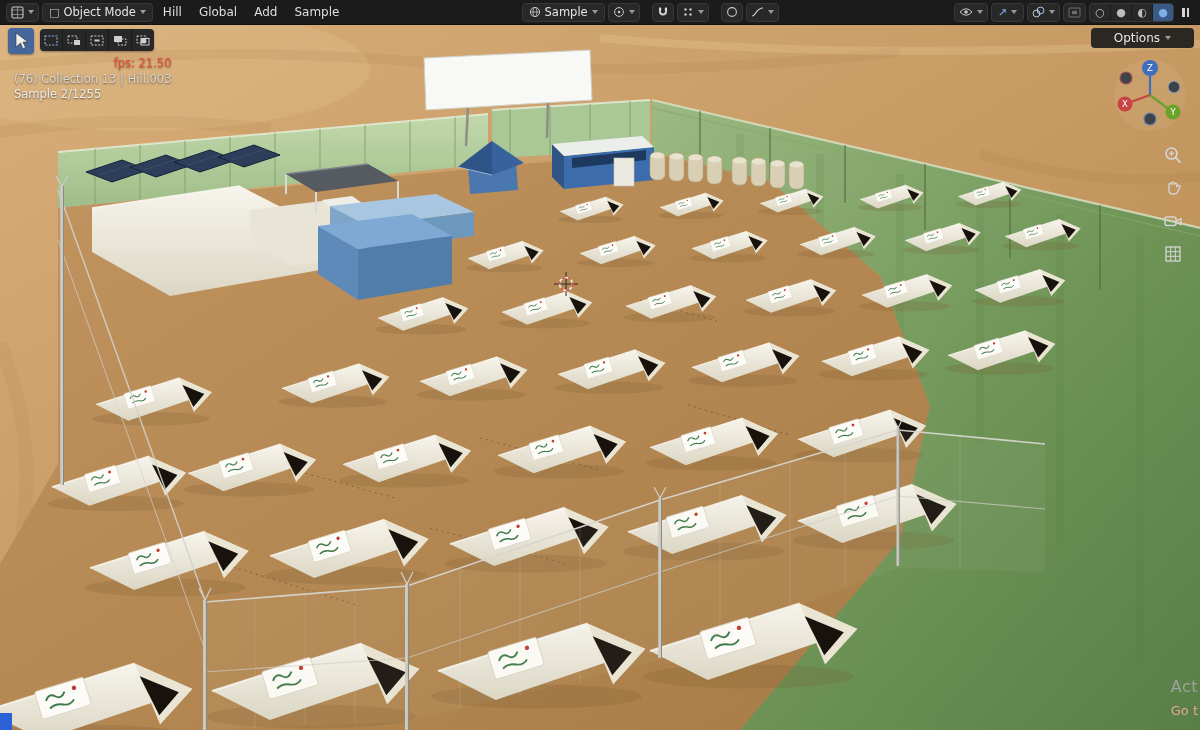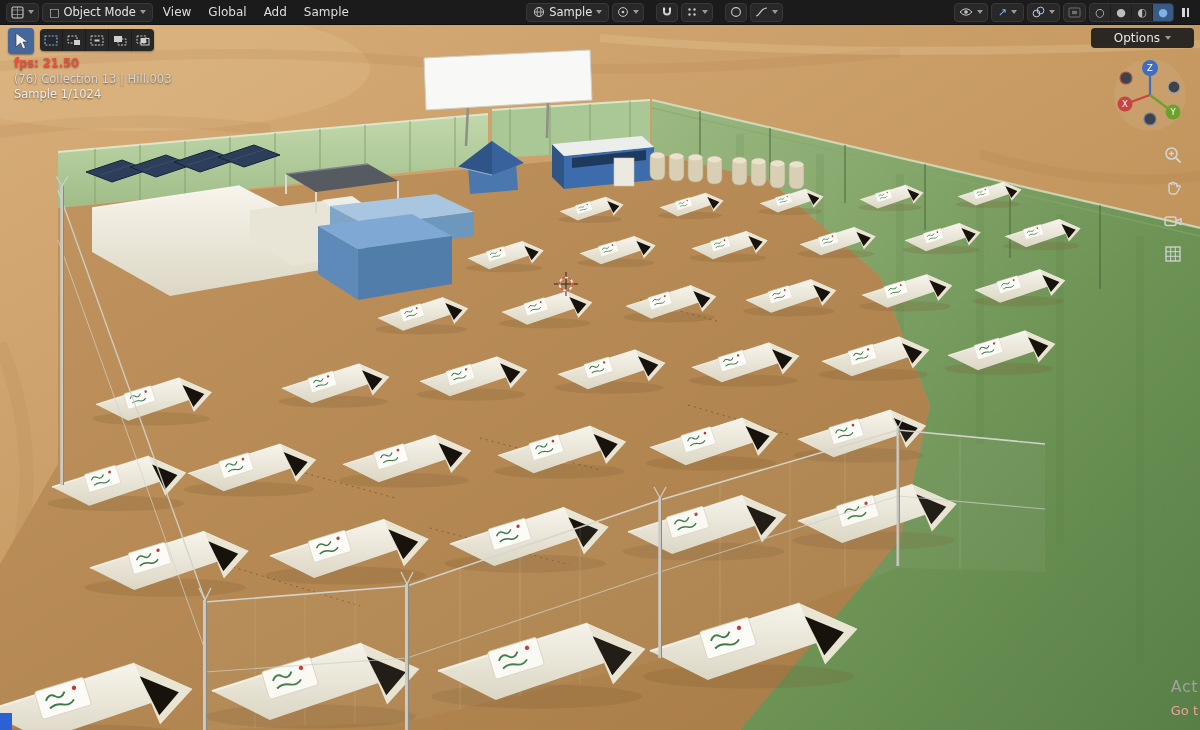--- a/index.html
+++ b/index.html
@@ -47,21 +47,21 @@
   .mode-btn:last-child{border-right:none;}
   
   .options-btn{
     position:absolute;top:4px;right:6px;z-index:20;
     background:rgba(29,29,29,.92);border-radius:4px;height:20px;
     display:flex;align-items:center;gap:5px;padding:0 23px;
     color:#e8e8e8;font-size:12px;
   }
   
   .stats{position:absolute;left:14px;top:32px;z-index:15;font-size:11.5px;line-height:15.5px;text-shadow:0 1px 2px rgba(0,0,0,.55);}
-  .stats .fps{color:#ed4f3a;font-weight:bold;}
+  .stats .fps{color:#ed4f3a;font-weight:normal;text-align:right;}
   .stats .coll{color:#d6d6d6;}
   .stats .samp{color:#ededed;}
   
   .gizmo{position:absolute;left:1112px;top:33px;z-index:15;}
   .sidecol{position:absolute;left:1160px;top:118px;z-index:15;display:grid;gap:7px;}
   .sidecol .sbtn{width:26px;height:26px;display:grid;place-items:center;border-radius:13px;}
   
   .dt1{position:absolute;right:2px;bottom:34px;z-index:14;color:#a3a3a3;font-size:16px;letter-spacing:.5px;opacity:.95;}
   .dt2{position:absolute;right:2px;bottom:12px;z-index:14;color:#fca5a5;font-size:13px;opacity:.9;}
   .corner-blue{position:absolute;left:0;bottom:0;width:12px;height:17px;background:#2c61d6;z-index:14;}
@@ -75,21 +75,21 @@
       <rect x="1" y="1" width="11" height="11" rx="1.5" fill="none" stroke="#c8c8c8" stroke-width="1.1"></rect>
       <path d="M1,8.5 L12,8.5 M6.5,1 L6.5,12 M1,4 L12,4" stroke="#c8c8c8" stroke-width=".7" opacity=".8"></path>
     </svg>
     <span class="caret"></span>
   </div>
   <div class="pill">
     <span class="glyph">□</span>
     <span>Object Mode</span>
     <span class="caret"></span>
   </div>
-  <span class="menu">View</span>
+  <span class="menu">Hill</span>
   <span class="menu">Global</span>
   <span class="menu">Add</span>
   <span class="menu">Sample</span>
 
   <div class="spacer"></div>
 
   <div class="pill">
     <svg width="12" height="12" viewBox="0 0 12 12">
       <circle cx="6" cy="6" r="4.6" fill="none" stroke="#c8c8c8" stroke-width="1"></circle>
       <ellipse cx="6" cy="6" rx="2" ry="4.6" fill="none" stroke="#c8c8c8" stroke-width=".8"></ellipse>
@@ -501,21 +501,21 @@
   </div>
 
   <div class="options-btn">
     <span>Options</span>
     <span class="caret"></span>
   </div>
 
   <div class="stats">
     <div class="fps">fps: 21.50</div>
     <div class="coll">(76) Collection 13 | Hill.003</div>
-    <div class="samp">Sample 1/1024</div>
+    <div class="samp">Sample 2/1255</div>
   </div>
 
   <svg class="gizmo" width="76" height="76" viewBox="0 0 76 76">
     <circle cx="38" cy="38" r="36" fill="#ffffff" opacity="0.06"></circle>
     <line x1="38" y1="38" x2="38" y2="18" stroke="#3f6ebf" stroke-width="2.2"></line>
     <line x1="38" y1="38" x2="16" y2="46" stroke="#c84444" stroke-width="2.2"></line>
     <line x1="38" y1="38" x2="58" y2="53" stroke="#6ba32a" stroke-width="2.2"></line>
     <circle cx="14" cy="21" r="6" fill="#3e4249" stroke="#a05050" stroke-width="1.2"></circle>
     <circle cx="62" cy="30" r="6" fill="#3e4249" stroke="#9aa0a8" stroke-width="1.2"></circle>
     <circle cx="38" cy="62" r="6" fill="#3e4249" stroke="#6a7eae" stroke-width="1.2"></circle>

